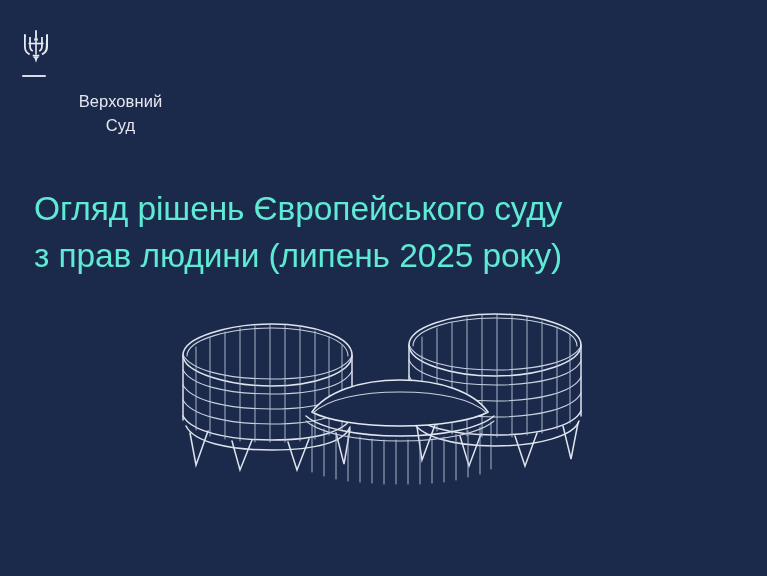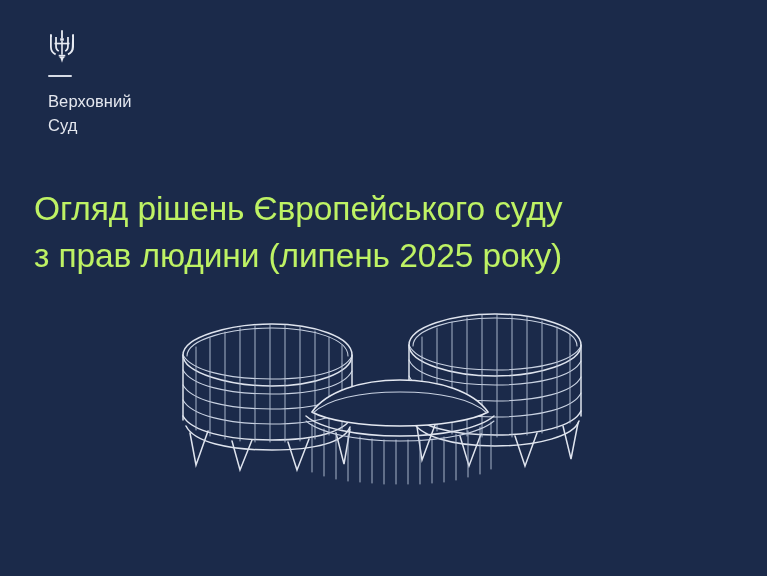--- a/index.html
+++ b/index.html
@@ -22,23 +22,24 @@
     position:relative;
     width:767px;
     height:576px;
     background:#1b2a4a;
     overflow:hidden;
   }
 
   
   .brand {
     position:absolute;
-    left:45px;
+    left:19px;
     top:30px;
     width:200px;
+    text-align:center;
   }
 
   .brand-emblem {
     display:block;
     width:26px;
     height:33px;
     margin-left:4px;
     margin-bottom:12px;
   }
 
@@ -60,21 +61,21 @@
     margin-left:3px;
     white-space:pre-line;
   }
 
   
   .headline {
     position:absolute;
     left:34px;
     top:186px;
     width:660px;
-    color:#bef264;
+    color:#5eead4;
     font-size:33.5px;
     line-height:1.40;
     font-weight:400;
     letter-spacing:-0.1px;
     white-space:pre-line;
   }
 
   
   .illustration {
     position:absolute;

